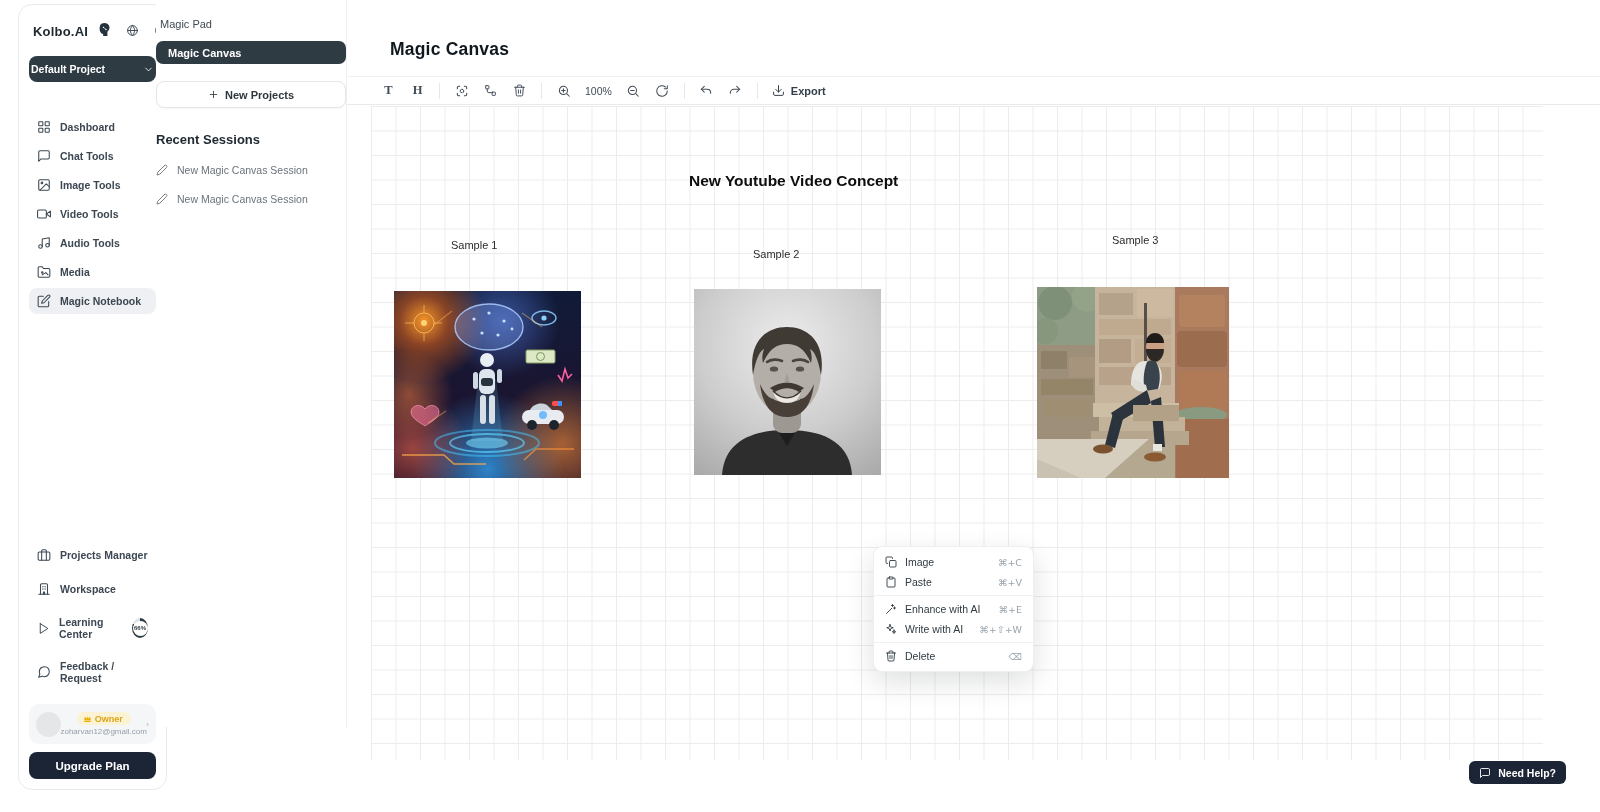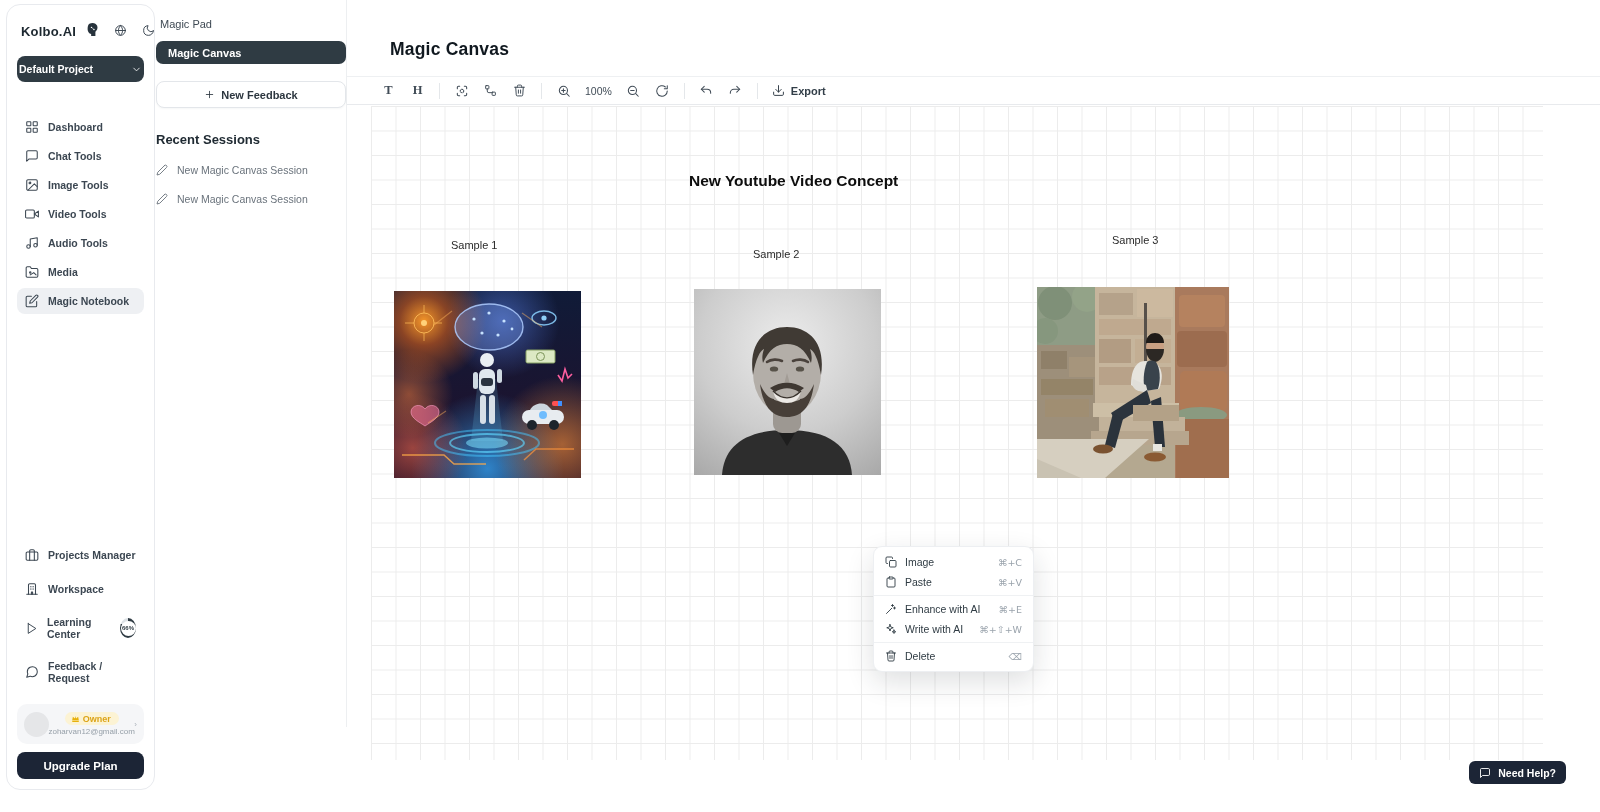--- a/index.html
+++ b/index.html
@@ -3,21 +3,21 @@
 <meta charset="utf-8">
 <style>
   * { box-sizing: border-box; margin: 0; padding: 0; }
   html,body { width:1600px; height:812px; background:#fff;
     font-family:"Liberation Sans","DejaVu Sans",sans-serif; color:#2f3b43; }
   .app { position:relative; width:1600px; height:812px; overflow:hidden; background:#fff; }
 
   svg.icn { fill:none; stroke:currentColor; stroke-width:1.8; stroke-linecap:round; stroke-linejoin:round; flex:none; }
 
   
-  .sidebar { position:absolute; left:6px; top:4px; width:149px; height:786px;
+  .sidebar { position:absolute; left:18px; top:4px; width:149px; height:786px;
     background:#fff; border:1px solid #e8eaee; border-radius:14px;
     padding:14px 10px 10px; display:flex; flex-direction:column; }
   .logo-row { display:flex; align-items:center; gap:7px; padding:2px 4px 0; color:#27333c; }
   .logo-text { font-weight:bold; font-size:13px; letter-spacing:.2px; color:#1d2830; }
   .logo-row .grow { flex:1; }
   .project-btn { margin-top:14px; width:100%; height:26px; border:none; border-radius:8px;
     background:#2f3b43; color:#fff; font-size:10.5px; font-weight:bold;
     display:flex; align-items:center; justify-content:space-between; padding:0 2px; cursor:pointer;
     font-family:inherit; }
   .nav { margin-top:32px; display:flex; flex-direction:column; gap:3px; }
@@ -253,21 +253,21 @@
   </aside>
 
   <aside class="session-panel">
     <div class="pad-item">Magic Pad</div>
     <div class="canvas-pill">Magic Canvas</div>
     <button class="new-session-btn">
       <svg class="icn" width="11" height="11" viewBox="0 0 24 24">
           <line x1="12" y1="5" x2="12" y2="19"></line>
           <line x1="5" y1="12" x2="19" y2="12"></line>
         </svg>
-      <span>New Feedback</span>
+      <span>New Projects</span>
     </button>
     <div class="recent-heading">Recent Sessions</div>
     <div class="session-item">
       <svg class="icn" width="12" height="12" viewBox="0 0 24 24">
           <path d="M17 3a2.8 2.8 0 0 1 4 4L7.5 20.5 2 22l1.5-5.5L17 3z"></path>
         </svg>
       <span>New Magic Canvas Session</span>
     </div>
     <div class="session-item">
       <svg class="icn" width="12" height="12" viewBox="0 0 24 24">

